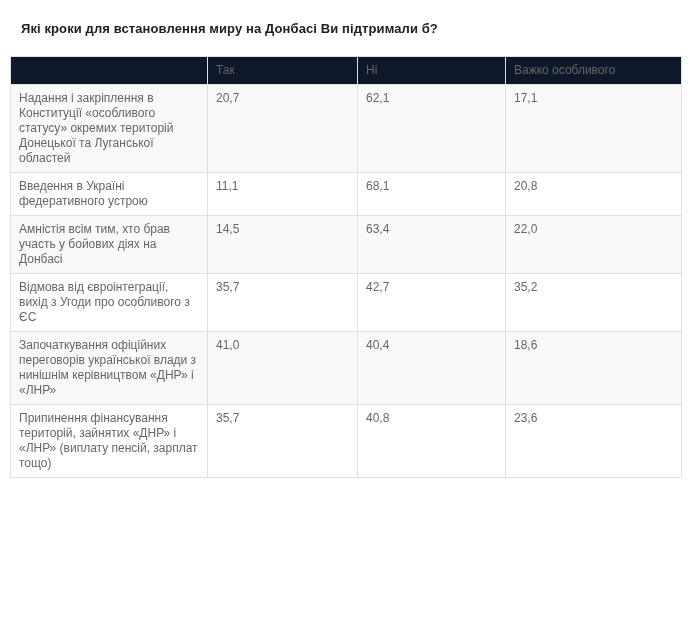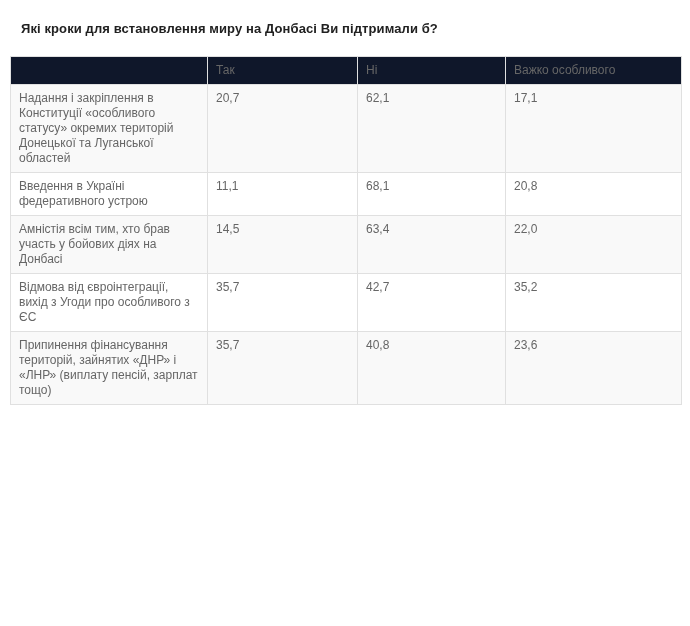--- a/index.html
+++ b/index.html
@@ -99,20 +99,26 @@
           <td>63,4</td>
           <td>22,0</td>
         </tr>
         <tr>
           <td>Відмова від євроінтеграції, вихід з Угоди про особливого з ЄС</td>
           <td>35,7</td>
           <td>42,7</td>
           <td>35,2</td>
         </tr>
         <tr>
+          <td>Започаткування офіційних переговорів української влади з нинішнім керівництвом «ДНР» і «ЛНР»</td>
+          <td>41,0</td>
+          <td>40,4</td>
+          <td>18,6</td>
+        </tr>
+        <tr>
           <td>Припинення фінансування територій, зайнятих «ДНР» і «ЛНР» (виплату пенсій, зарплат тощо)</td>
           <td>35,7</td>
           <td>40,8</td>
           <td>23,6</td>
         </tr>
       </tbody>
   </table>
 
 </div>
 

